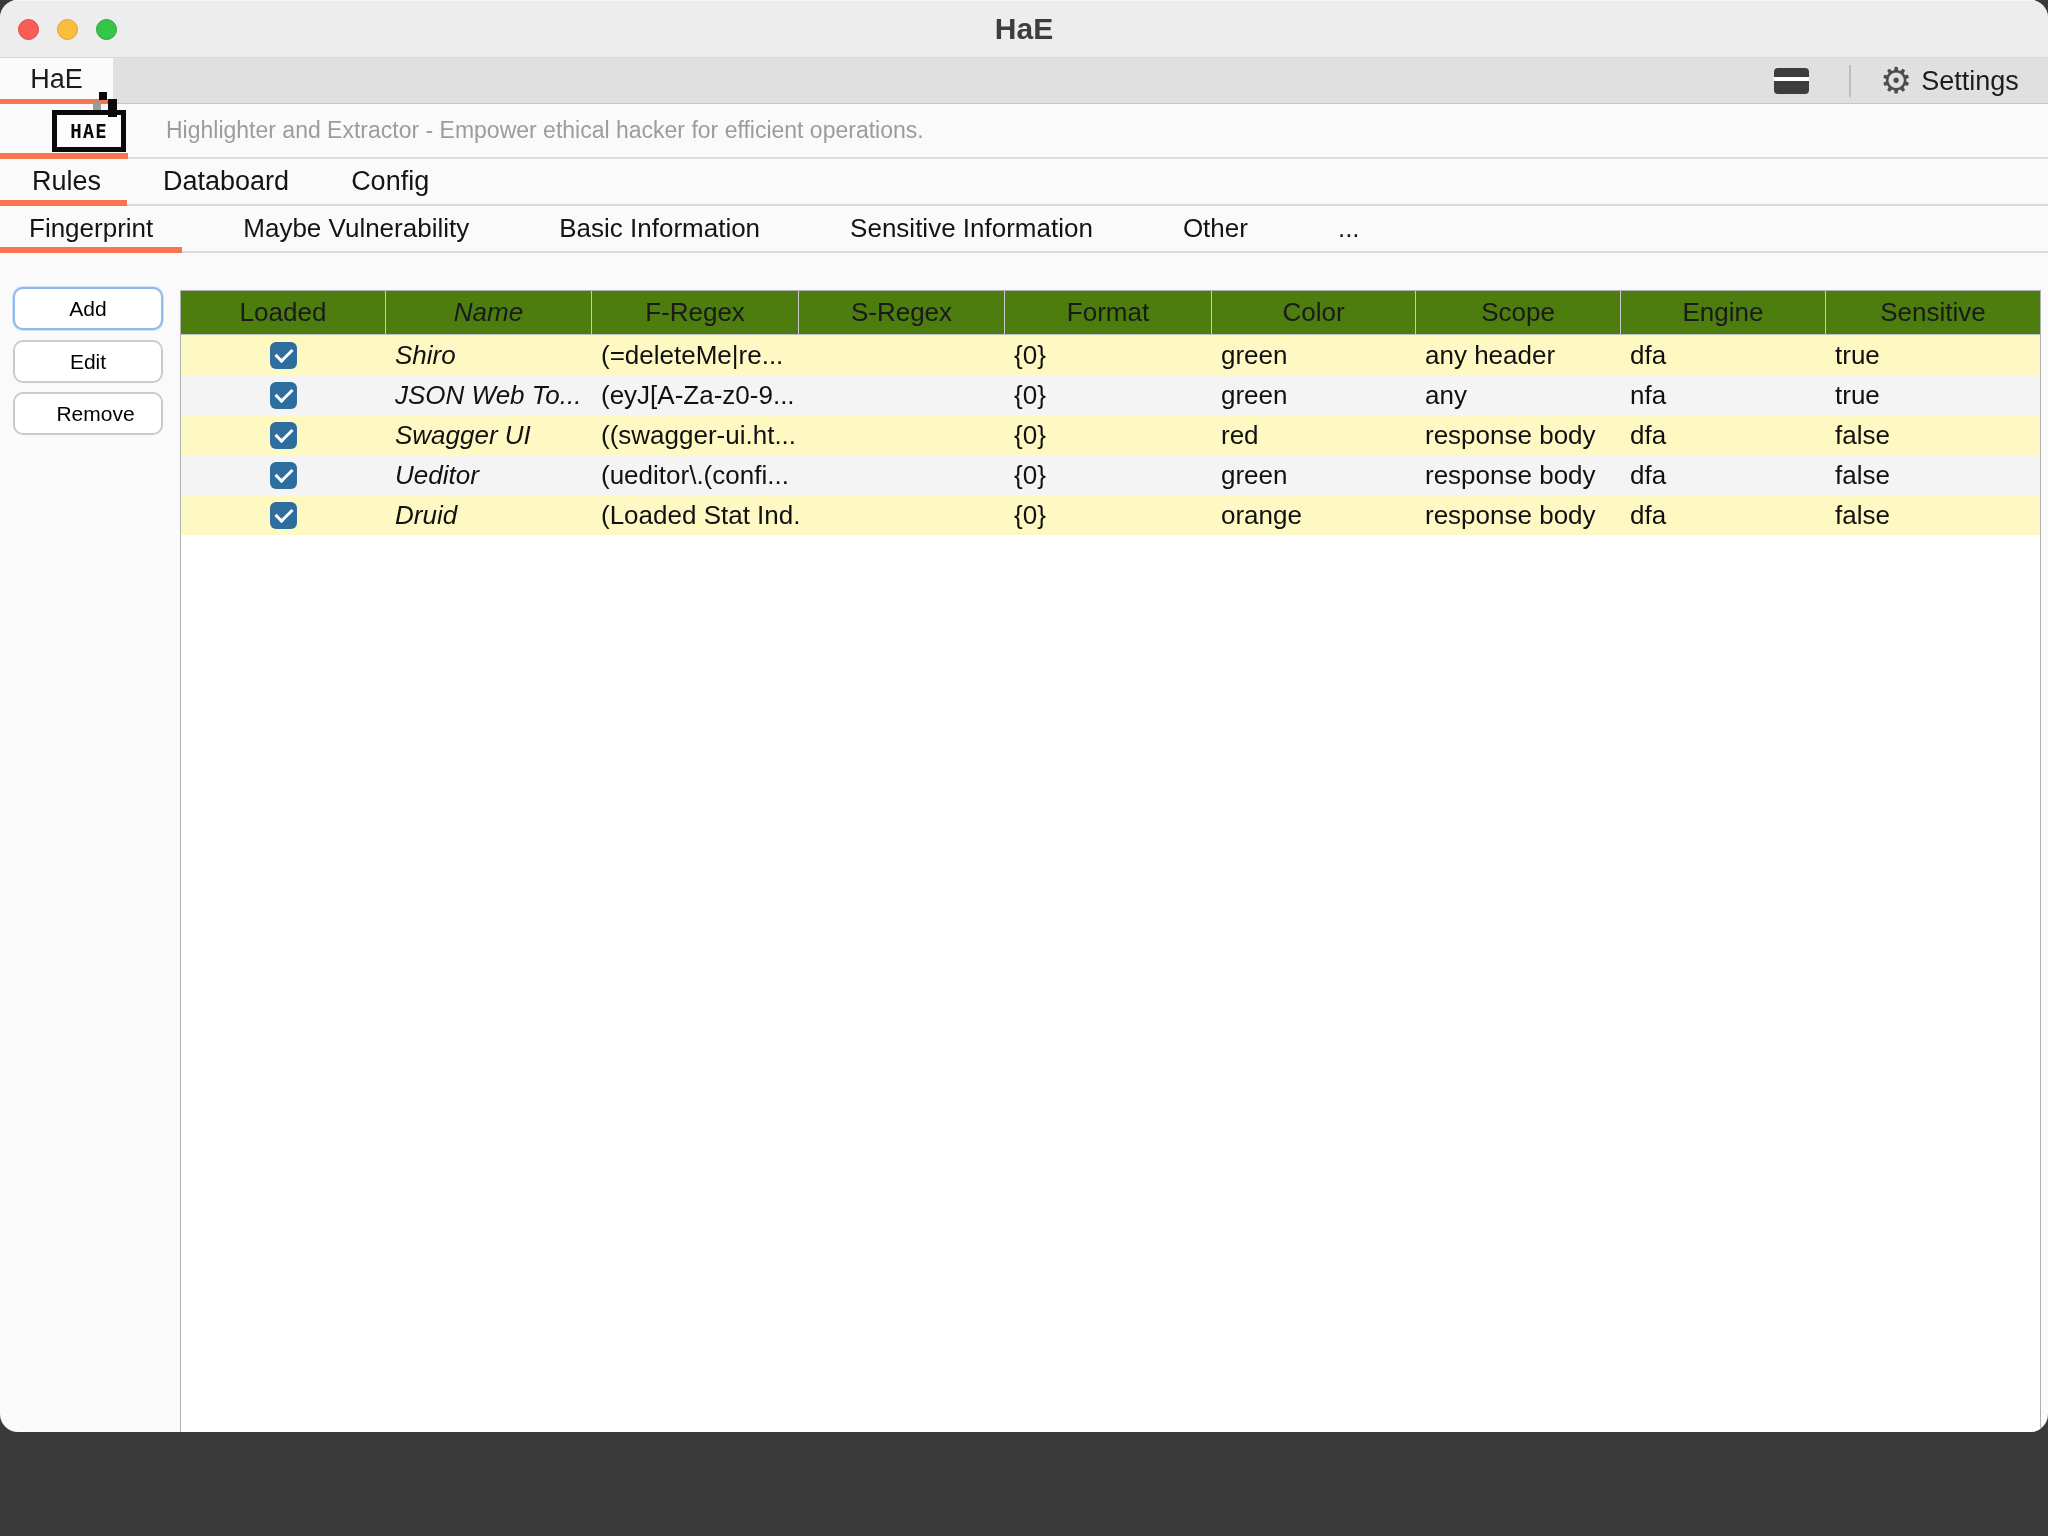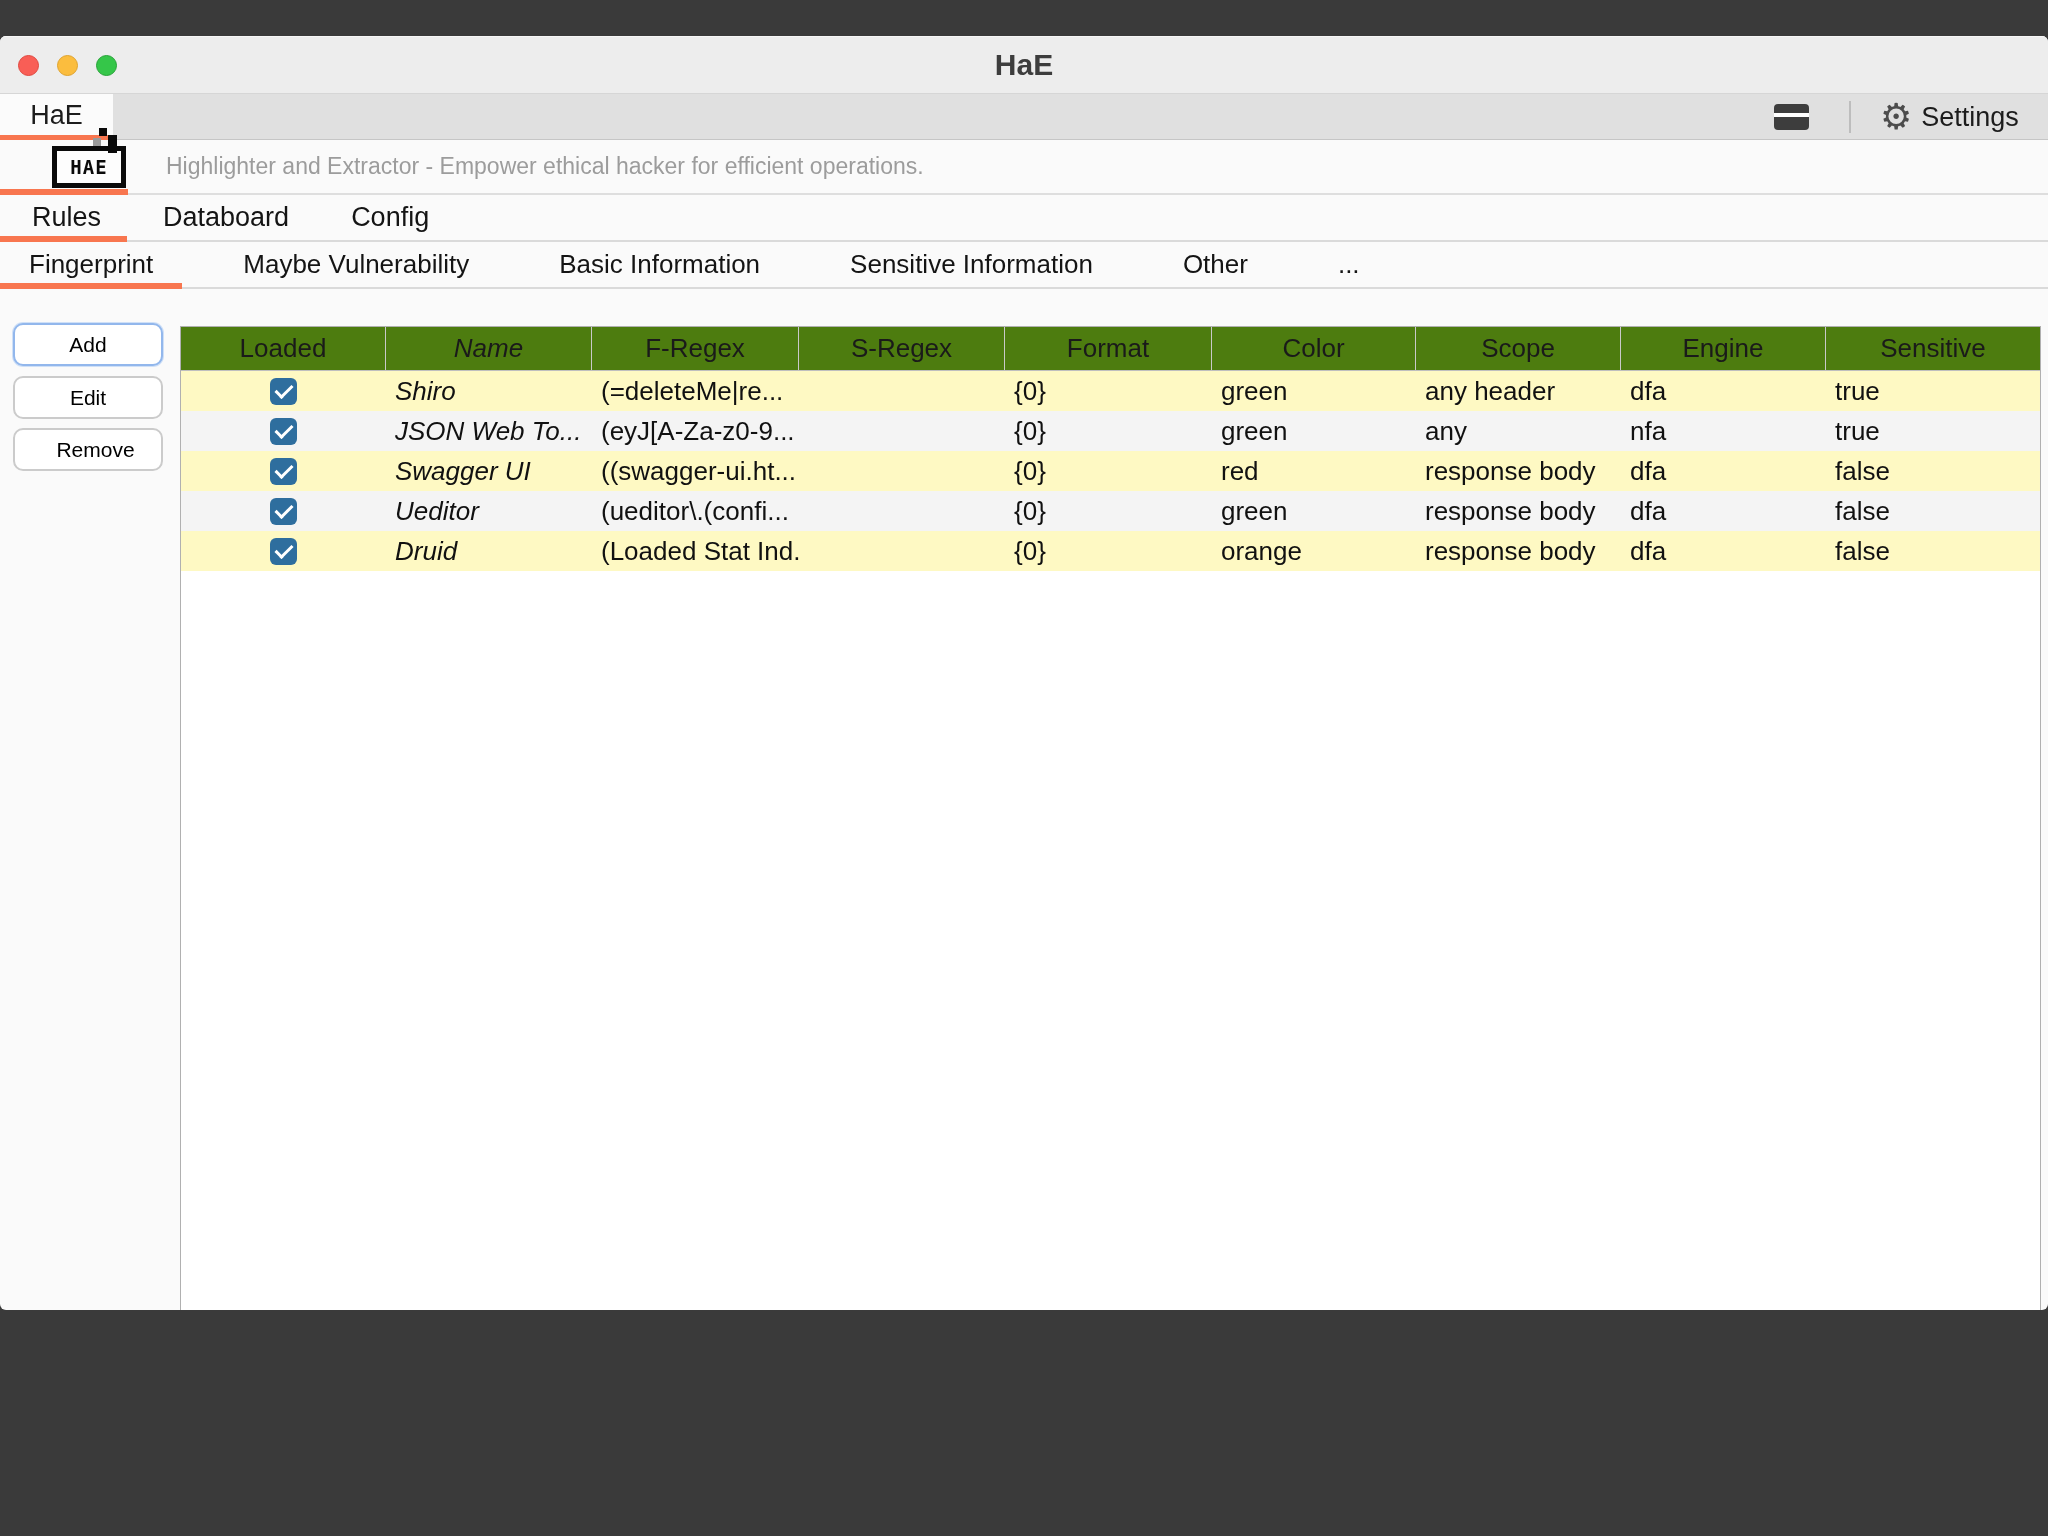--- a/index.html
+++ b/index.html
@@ -1,17 +1,17 @@
 <!DOCTYPE html>
 <html style="--accent: #f8764f; --checkbox: #2e6e9e; --stripe: #f4f4f4;"><head>
 <meta charset="utf-8">
 <style>
   html,body{margin:0;padding:0;background:#3a3a3a;width:2048px;height:1536px;overflow:hidden;}
   *{box-sizing:border-box;font-family:"Liberation Sans",sans-serif;}
-  #app{position:relative;width:2048px;height:1274px;background:#fafafa;border-radius:6px;overflow:hidden;margin-top:36px;}
+  #app{position:relative;width:2048px;height:1432px;background:#fafafa;border-radius:18px;overflow:hidden;}
 
   
   .titlebar{position:absolute;left:0;top:0;width:2048px;height:58px;background:#ededed;
     border-bottom:1px solid #d6d6d6;box-shadow:inset 0 1px 0 #f7f7f7;}
   .traffic{position:absolute;left:18px;top:19px;display:flex;gap:18px;}
   .light{width:21px;height:21px;border-radius:50%;}
   .light.red{background:#f95e56;border:1px solid #e0483f;}
   .light.yellow{background:#fbbd3e;border:1px solid #dfa32e;}
   .light.green{background:#35c649;border:1px solid #27a338;}
   .window-title{position:absolute;left:0;top:0;width:100%;height:58px;line-height:58px;

